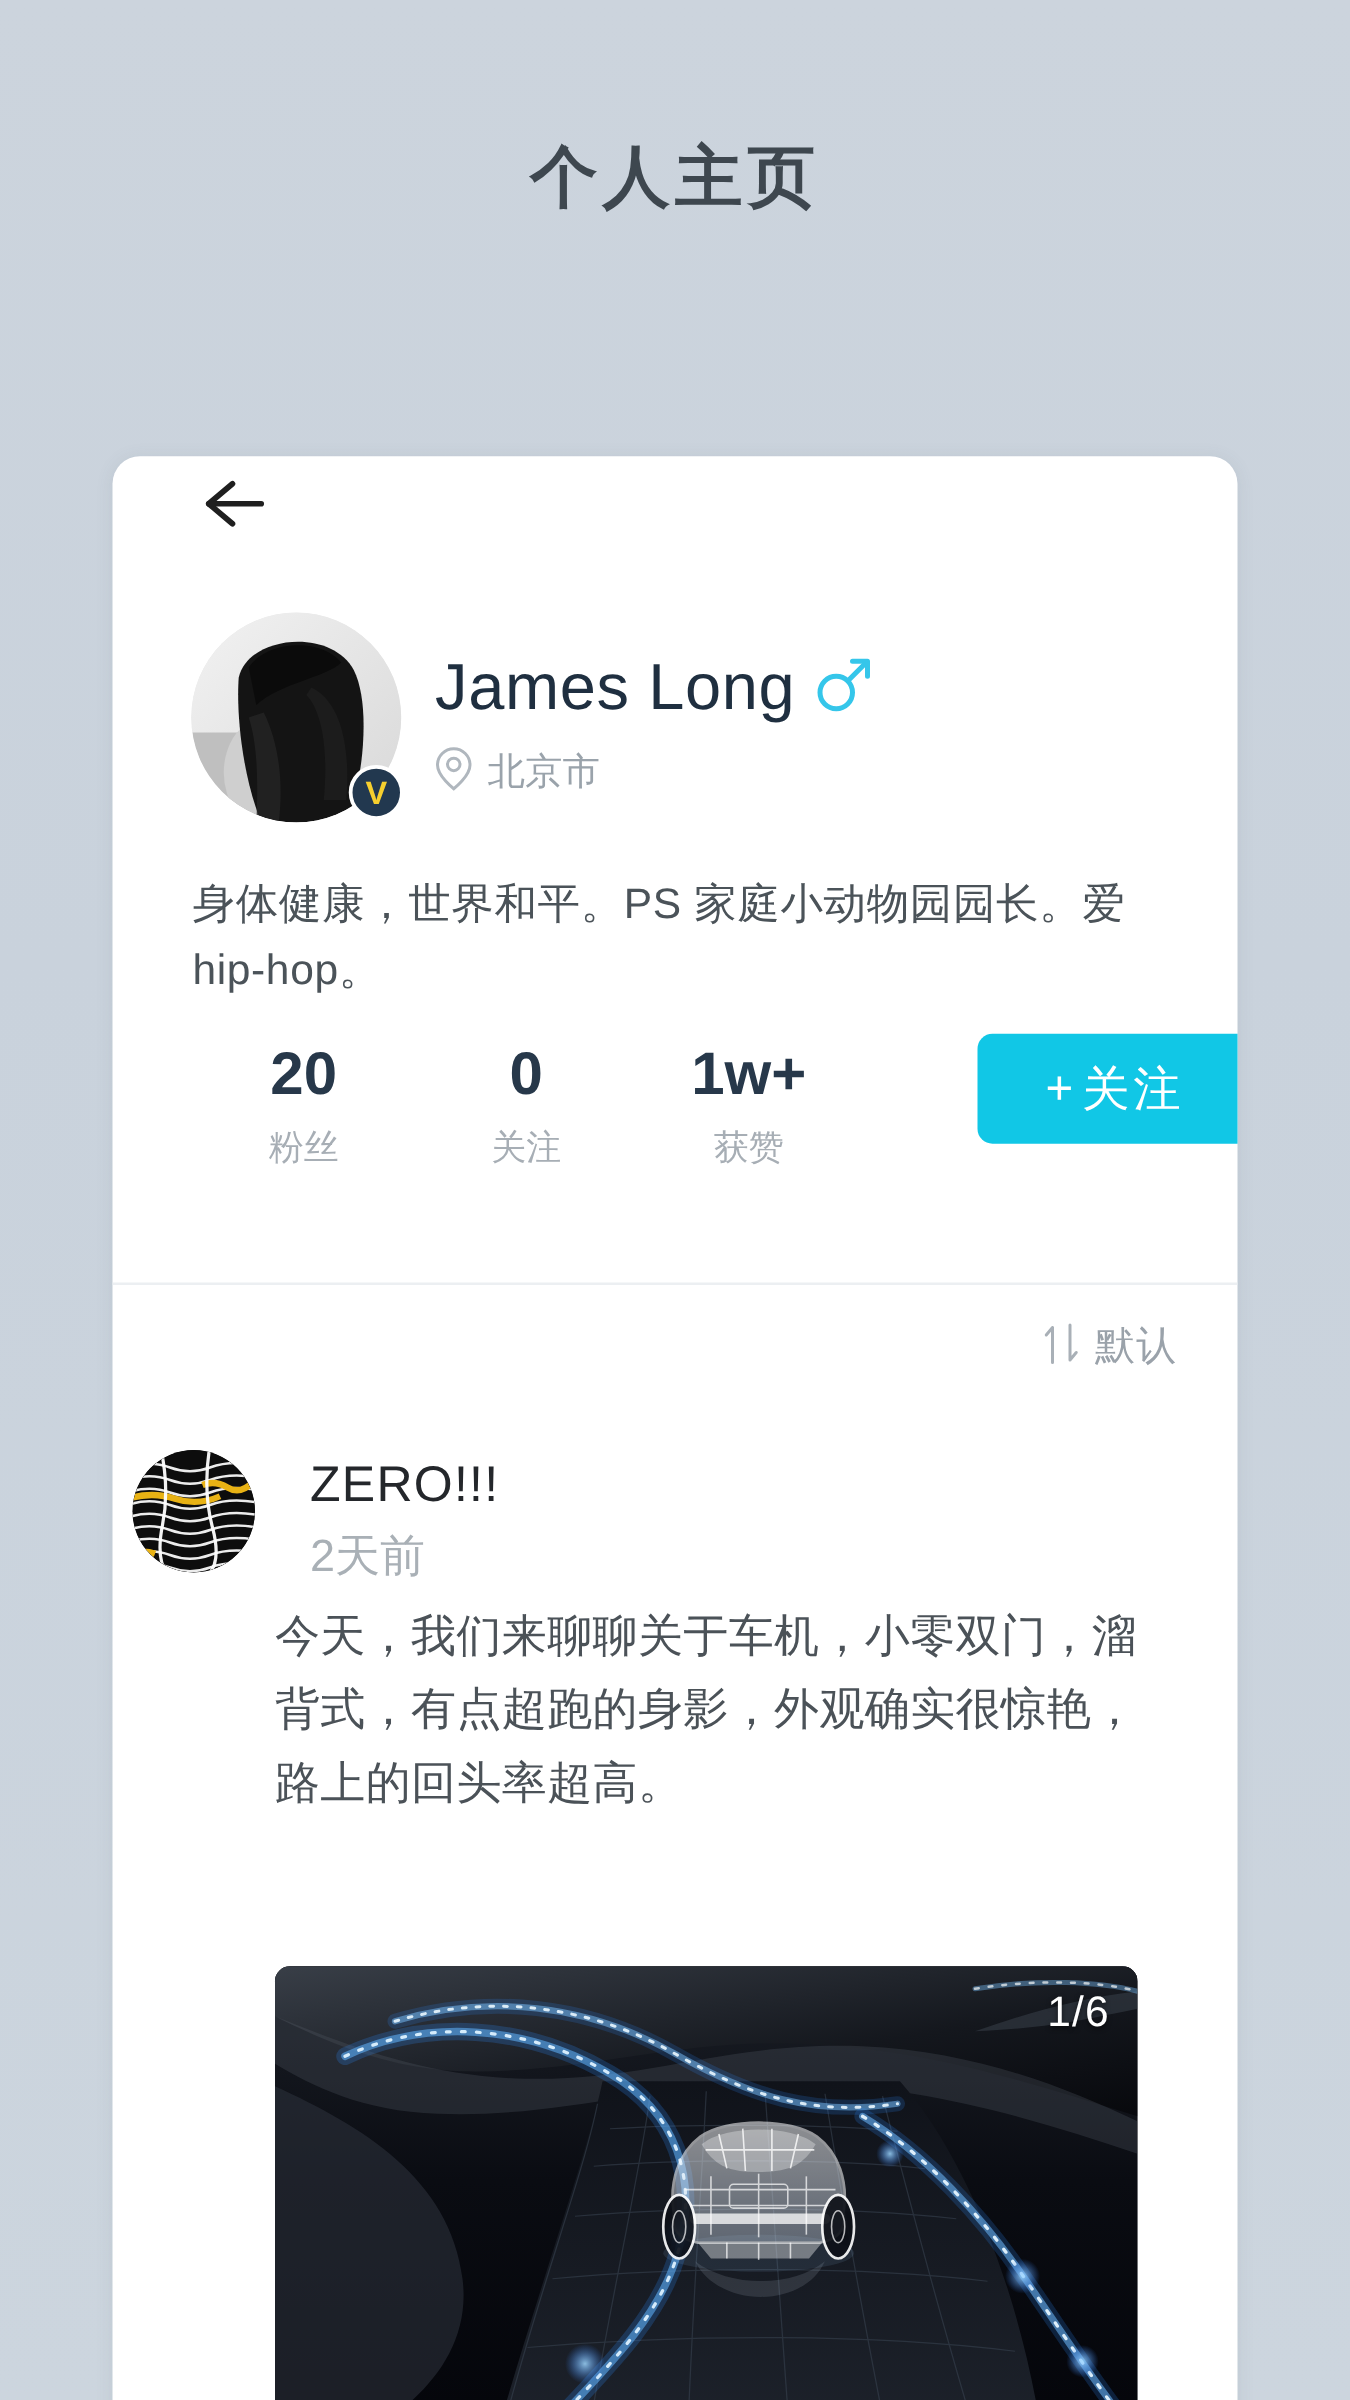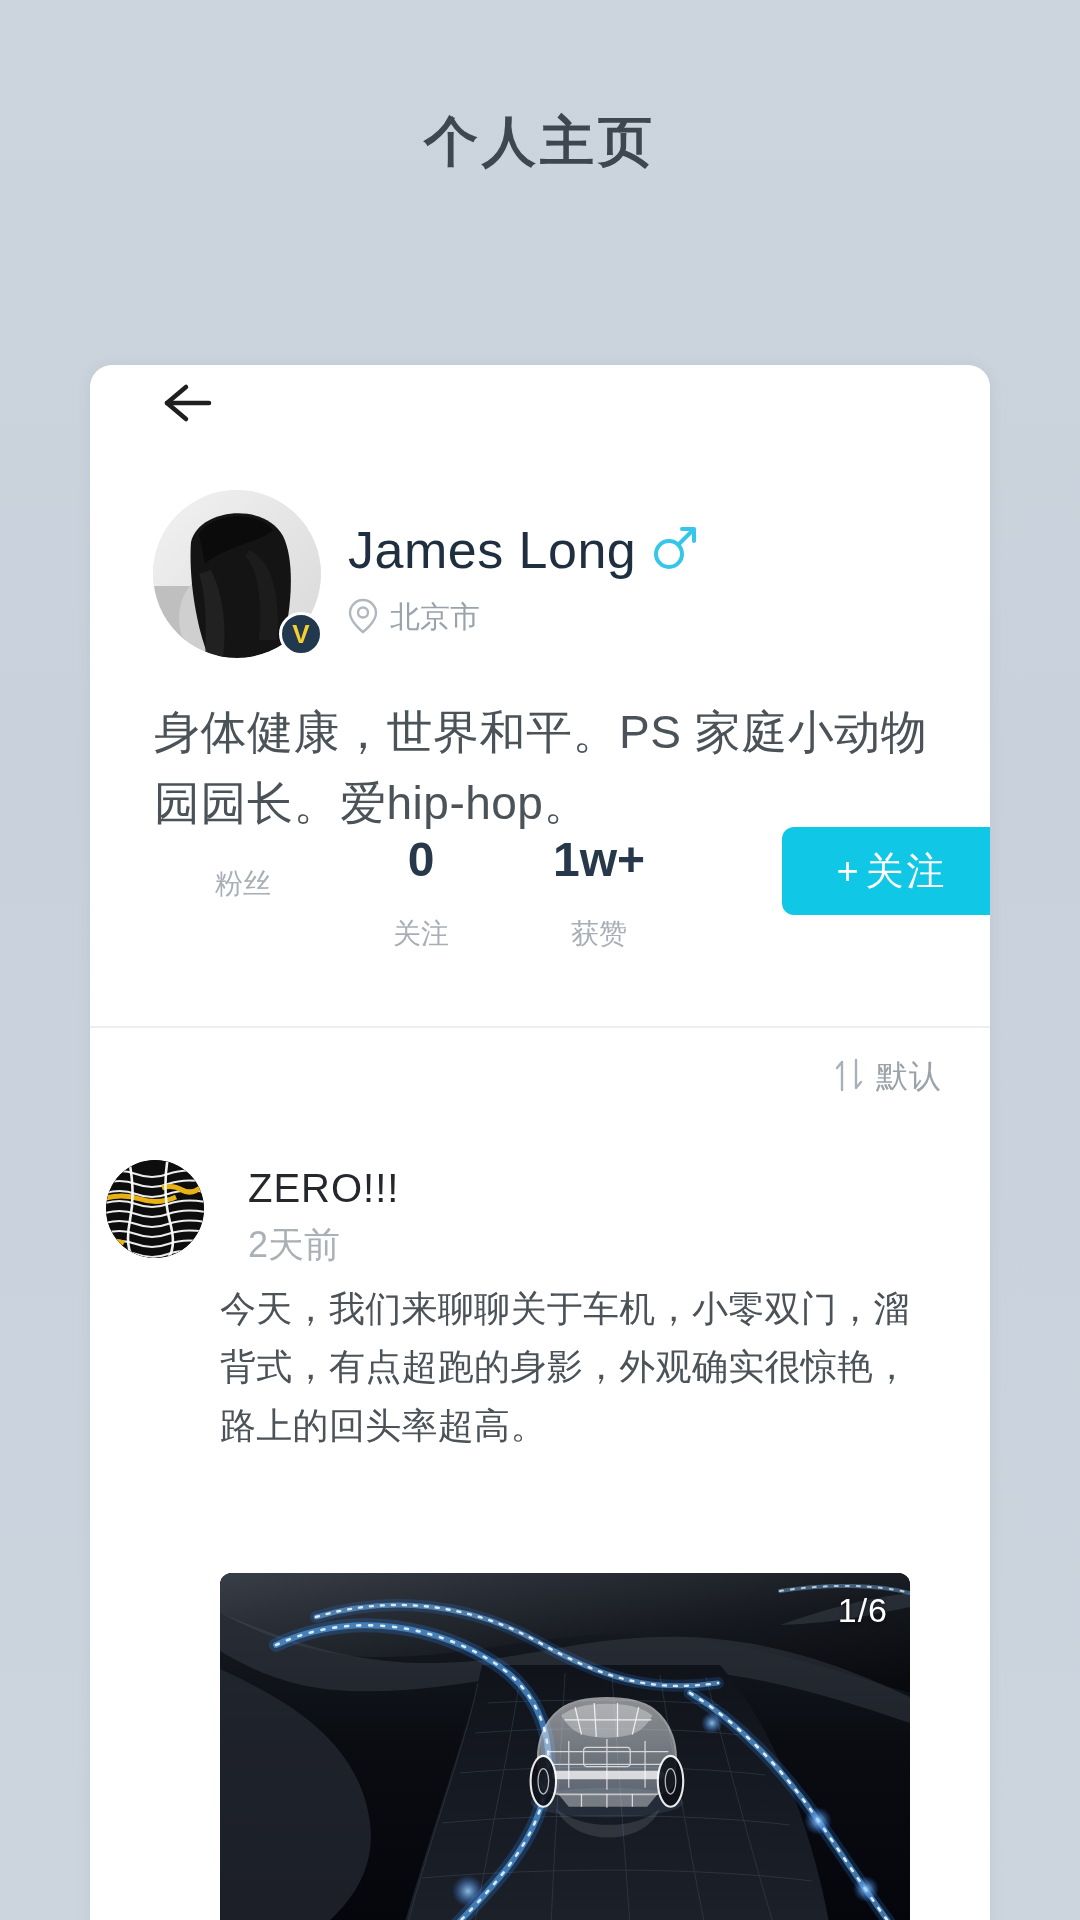--- a/index.html
+++ b/index.html
@@ -78,36 +78,36 @@
 
   .loc-row{
     position:absolute; left:258px; top:232px;
     display:flex; align-items:flex-end; gap:12px;
   }
   .loc-text{ font-size:30px; color:#9aa3ab; }
 
   .bio{
     position:absolute; left:64px; top:332px;
     width:790px;
-    font-size:46px; line-height:1.55;
+    font-size:34px; line-height:1.55;
     color:#4b5359;
     letter-spacing:.5px;
   }
 
   
   .stats{
     position:absolute; left:64px; top:470px;
     display:flex; align-items:flex-start;
   }
   .stat{ width:178px; text-align:center; }
   .stat-val{
     font-size:48px; font-weight:700; color:#27384a; line-height:1.05;
   }
   .stat-lbl{
-    margin-top:30px; font-size:28px; color:#a7aeb5;
+    margin-top:14px; font-size:28px; color:#a7aeb5;
   }
   .follow-btn{
     position:absolute; left:628px; top:-8px;
     width:220px; height:88px;
     background:#11c7e6;
     border:none; border-radius:12px;
     color:#ffffff; font-size:38px; letter-spacing:3px;
     font-family:inherit;
     cursor:pointer;
     display:flex; align-items:center; justify-content:center; gap:4px;
@@ -223,20 +223,21 @@
           <circle cx="15" cy="14.5" r="5" stroke="#b0b7be" stroke-width="2.4"></circle>
         </svg>
       </span>
       <span class="loc-text">北京市</span>
     </div>
 
     <div class="bio">身体健康，世界和平。PS 家庭小动物园园长。爱hip-hop。</div>
 
     <div class="stats">
       <div class="stat">
+        <div class="stat-val">20</div>
         <div class="stat-lbl">粉丝</div>
       </div>
       <div class="stat">
         <div class="stat-val">0</div>
         <div class="stat-lbl">关注</div>
       </div>
       <div class="stat">
         <div class="stat-val">1w+</div>
         <div class="stat-lbl">获赞</div>
       </div>

